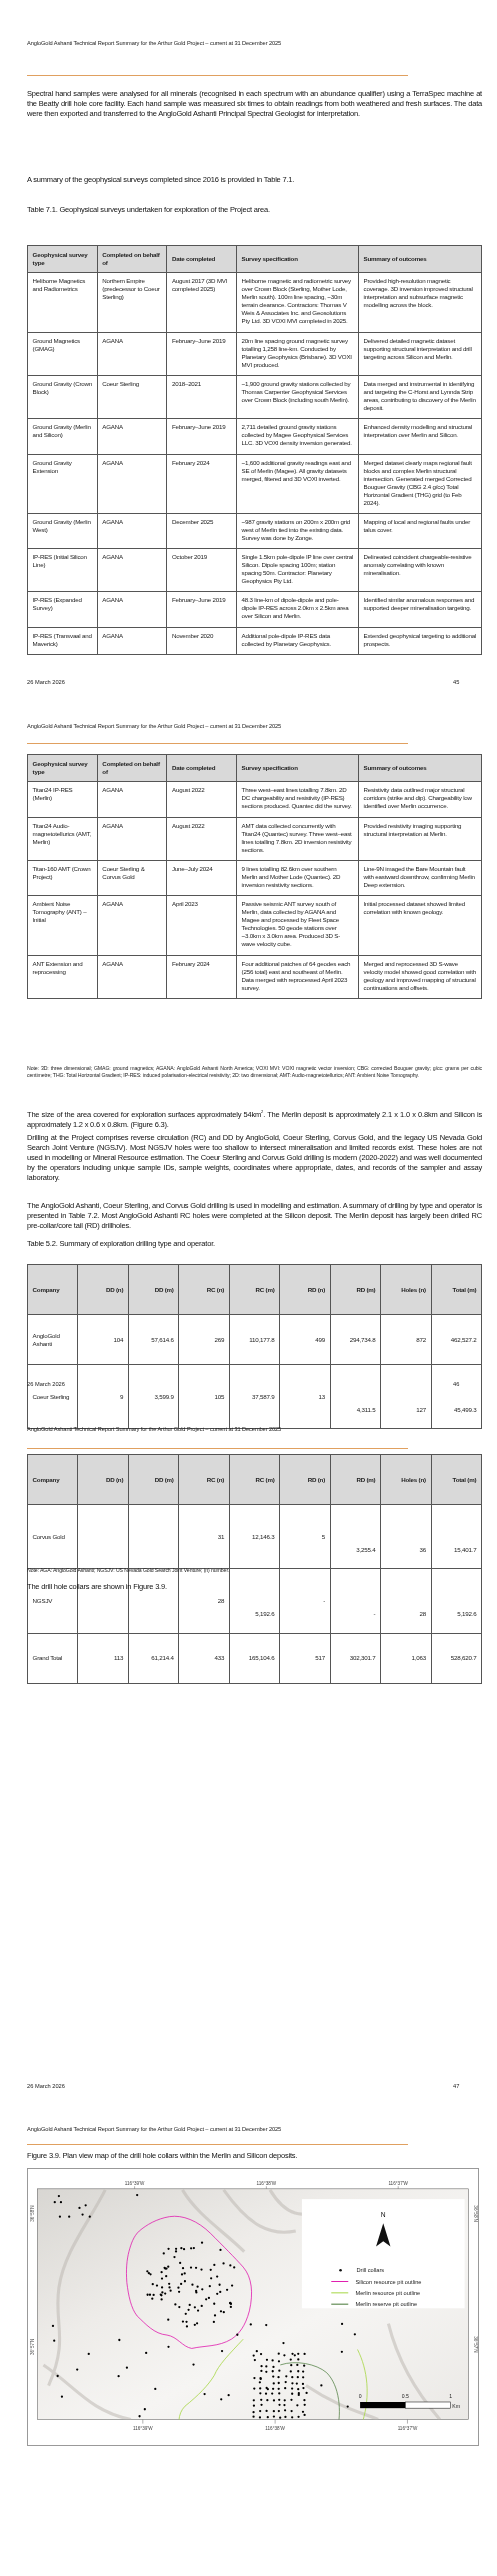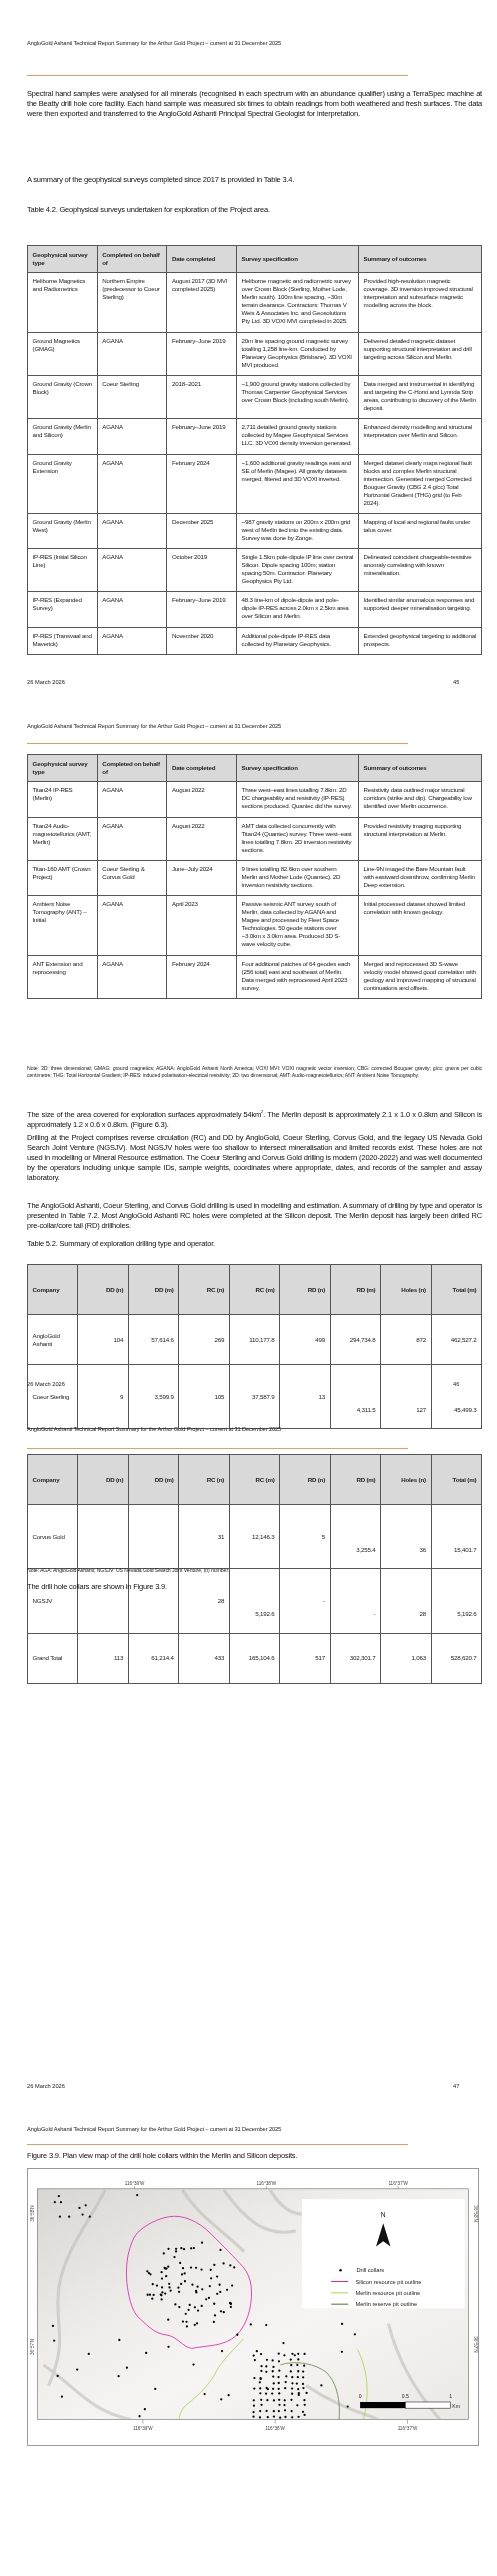--- a/index.html
+++ b/index.html
@@ -25,22 +25,22 @@
   .fig svg { display:block; }
   sup { font-size:4.1px; }
 </style>
 </head>
 <body>
 
 <div class="page">
   <div class="hdr" style="top:40px">AngloGold Ashanti Technical Report Summary for the Arthur Gold Project – current at 31 December 2025</div>
   <div class="rule" style="top:75px"></div>
   <p class="para" style="top:89px">Spectral hand samples were analysed for all minerals (recognised in each spectrum with an abundance qualifier) using a TerraSpec machine at the Beatty drill hole core facility. Each hand sample was measured six times to obtain readings from both weathered and fresh surfaces. The data were then exported and transferred to the AngloGold Ashanti Principal Spectral Geologist for interpretation.</p>
-  <div class="caption" style="top:175px">A summary of the geophysical surveys completed since 2017 is provided in Table 3.4.</div>
-  <div class="caption" style="top:205px">Table 4.2. Geophysical surveys undertaken for exploration of the Project area.</div>
+  <div class="caption" style="top:175px">A summary of the geophysical surveys completed since 2016 is provided in Table 7.1.</div>
+  <div class="caption" style="top:205px">Table 7.1. Geophysical surveys undertaken for exploration of the Project area.</div>
   <table class="geo" style="top:245px">
     <colgroup>
         <col style="width:70px">
         <col style="width:70px">
         <col style="width:70px">
         <col style="width:123px">
         <col style="width:124px">
       </colgroup>
     <thead>
         <tr>

